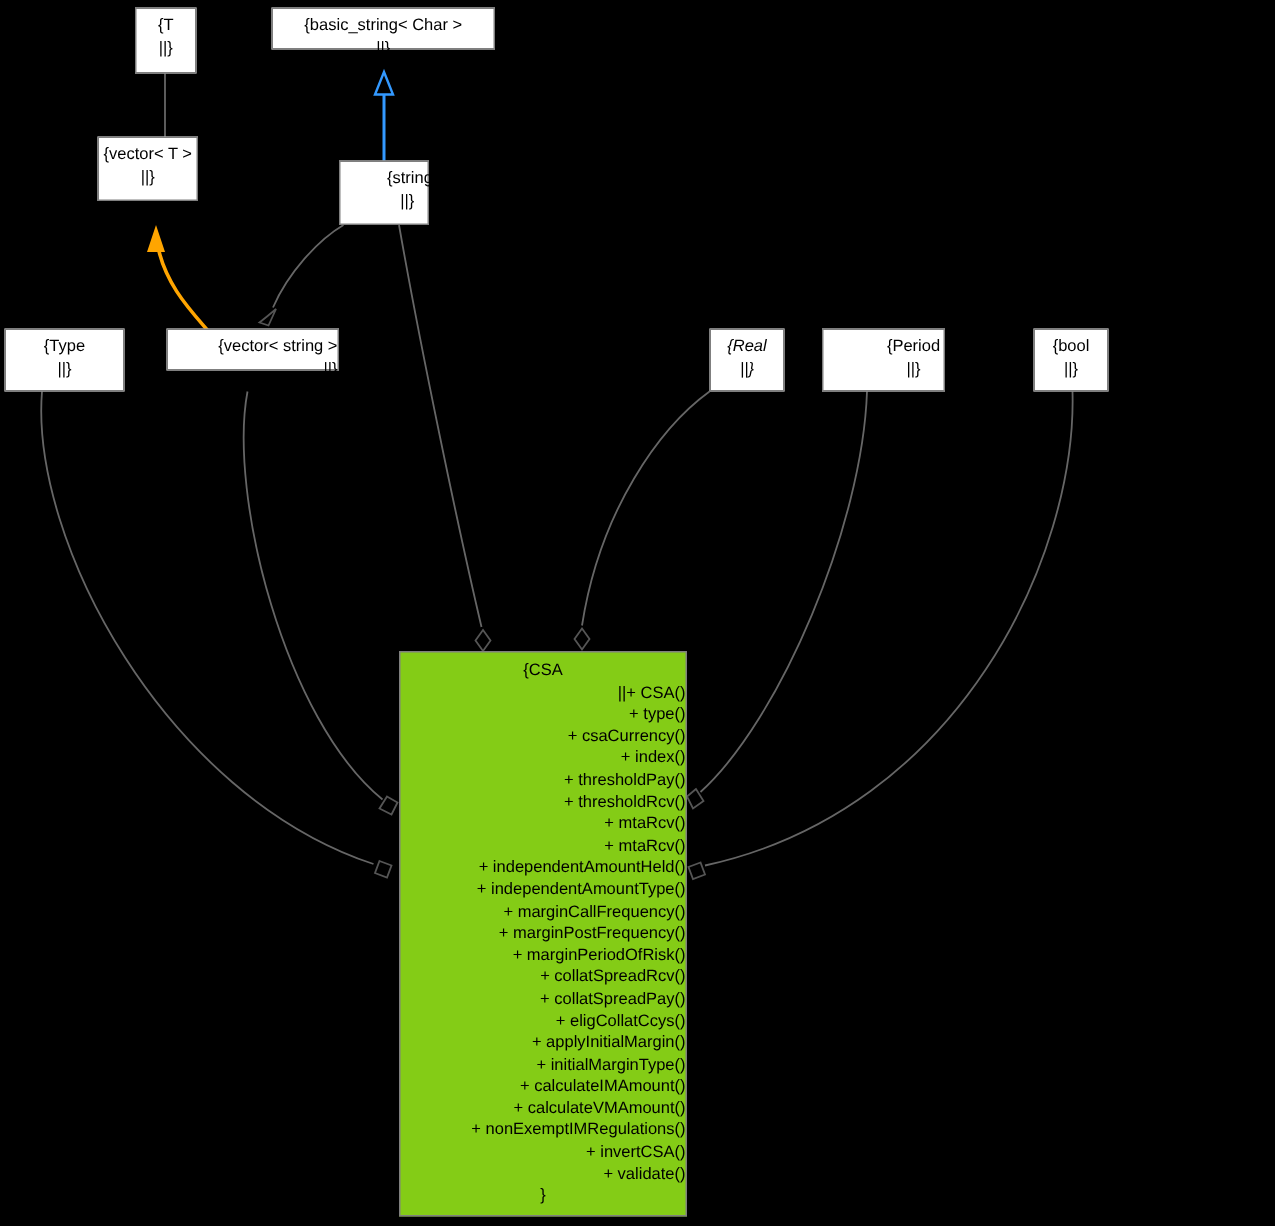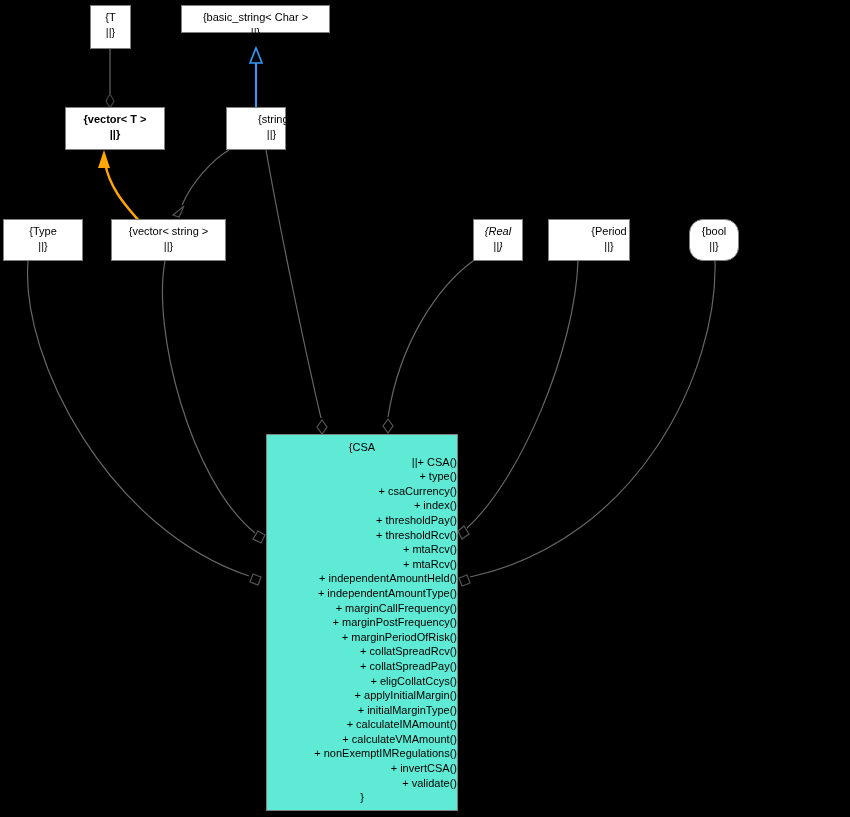--- a/index.html
+++ b/index.html
@@ -36,21 +36,21 @@
     z-index: 5;
   }
   .uml-node .node-line {
     display: block;
     white-space: pre;
   }
   .csa-node {
     position: absolute;
     box-sizing: border-box;
     border: 1px solid #7f7f7f;
-    background: #5eead4;
+    background: #84cc16;
     color: #000000;
     font-size: 11px;
     z-index: 5;
   }
   .csa-title {
     display: block;
     text-align: center;
     line-height: 14.6px;
     padding-top: 5px;
     white-space: pre;
@@ -133,51 +133,51 @@
   <div class="uml-node" style="left:90px; top:5px; width:41px; height:44px;">
     <span class="node-line">{T</span>
     <span class="node-line">||}</span>
   </div>
 
   <div class="uml-node" style="left:181px; top:5px; width:149px; height:28px;">
     <span class="node-line">{basic_string&lt; Char &gt;</span>
     <span class="node-line">||}</span>
   </div>
 
-  <div class="uml-node" style="left:65px; top:107px; width:100px; height:43px;font-weight:bold;">
+  <div class="uml-node" style="left:65px; top:91px; width:67px; height:43px;">
     <span class="node-line">{vector&lt; T &gt;</span>
     <span class="node-line">||}</span>
   </div>
 
   <div class="uml-node" style="left:226px; top:107px; width:60px; height:43px;padding-left:31px;">
     <span class="node-line">{string</span>
     <span class="node-line">||}</span>
   </div>
 
   <div class="uml-node" style="left:3px; top:219px; width:80px; height:42px;">
     <span class="node-line">{Type</span>
     <span class="node-line">||}</span>
   </div>
 
-  <div class="uml-node" style="left:111px; top:219px; width:115px; height:42px;">
+  <div class="uml-node" style="left:111px; top:219px; width:115px; height:28px;text-align:right;">
     <span class="node-line">{vector&lt; string &gt;</span>
     <span class="node-line">||}</span>
   </div>
 
   <div class="uml-node" style="left:473px; top:219px; width:50px; height:42px;font-style:italic;">
     <span class="node-line">{Real</span>
     <span class="node-line">||}</span>
   </div>
 
   <div class="uml-node" style="left:548px; top:219px; width:82px; height:42px;padding-left:40px;">
     <span class="node-line">{Period</span>
     <span class="node-line">||}</span>
   </div>
 
-  <div class="uml-node" style="left:689px; top:219px; width:50px; height:42px;border-radius:14px;">
+  <div class="uml-node" style="left:689px; top:219px; width:50px; height:42px;">
     <span class="node-line">{bool</span>
     <span class="node-line">||}</span>
   </div>
 
   <div class="csa-node" style="left:266px; top:434px; width:192px; height:377px;">
     <span class="csa-title">{CSA</span>
     <span class="csa-members">
         <span class="member">||+ CSA()</span>
         <span class="member">+ type()</span>
         <span class="member">+ csaCurrency()</span>

